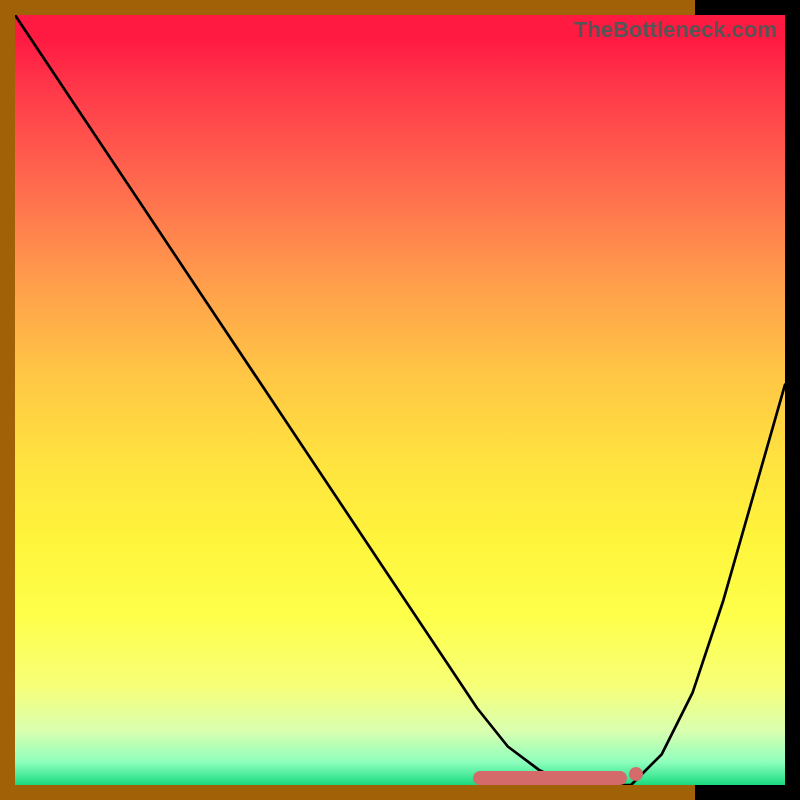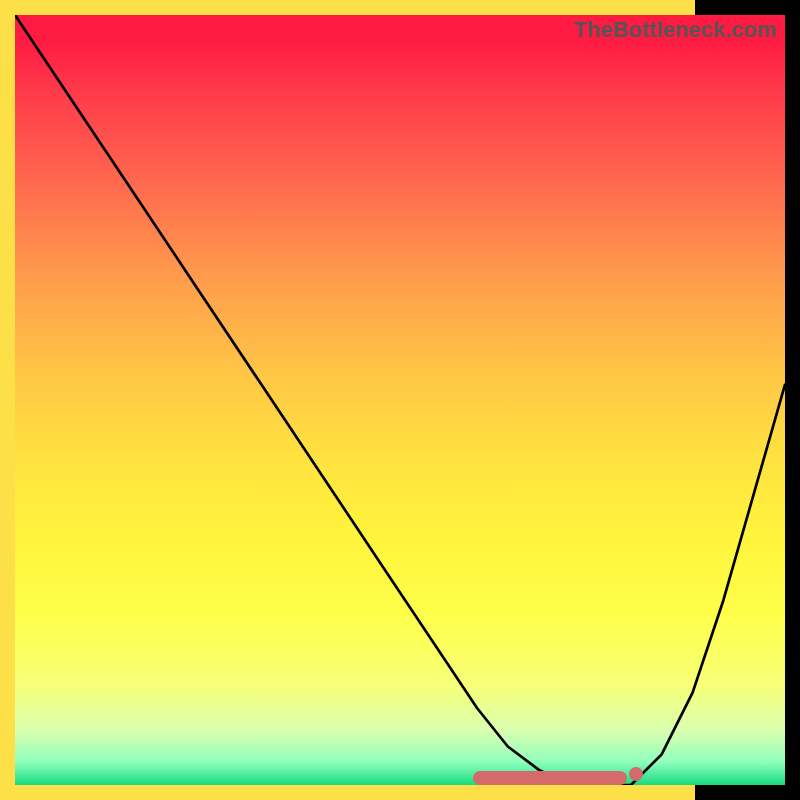--- a/index.html
+++ b/index.html
@@ -8,21 +8,21 @@
     width: 800px;
     height: 800px;
     background: #000;
     overflow: hidden;
     font-family: Arial, Helvetica, sans-serif;
   }
   .frame {
     position: relative;
     width: 695px;
     height: 800px;
-    background: #fde047;
+    background: #a16207;
   }
   .plot-area {
     position: absolute;
     left: 15px;
     top: 15px;
     width: 770px;
     height: 770px;
     
     background: linear-gradient(
       to bottom,

